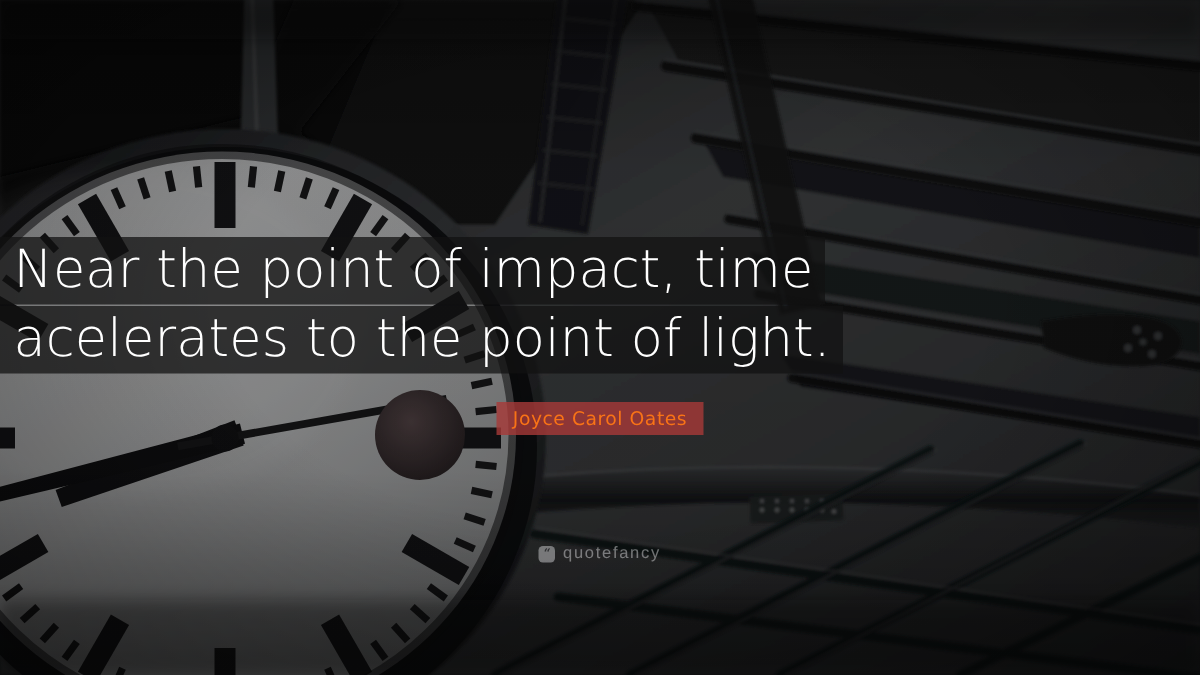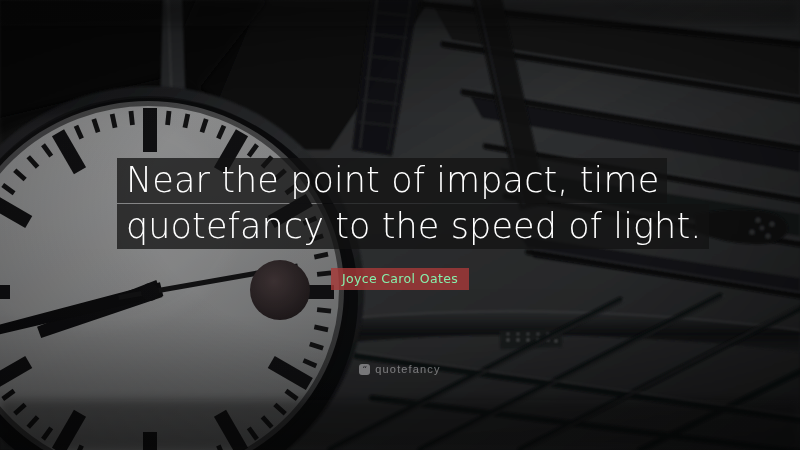--- a/index.html
+++ b/index.html
@@ -20,38 +20,38 @@
   
   .vignette { position:absolute; inset:0; pointer-events:none;
       background:
         radial-gradient(ellipse 90% 95% at 50% 45%, rgba(0,0,0,0) 35%, rgba(0,0,0,.55) 100%),
         linear-gradient(to bottom, rgba(0,0,0,.30) 0%, rgba(0,0,0,.10) 25%, rgba(0,0,0,.12) 70%, rgba(0,0,0,.38) 100%);
   }
 
   
   .quote { position:absolute; left:0; top:158px; width:800px;
            display:flex; flex-direction:column; align-items:flex-start;
-           padding-left:117px; }
+           }
   .qline { display:inline-block;
            background:rgba(17,17,18,.74);
            color:#fff;
            font-size:35px;
            line-height:45px;
            font-weight:300;
            letter-spacing:.1px;
            padding:0 8px 0 9px;
            white-space:pre;
            font-family:"DejaVu Sans","Liberation Sans",sans-serif; }
   .qline + .qline { margin-top:1px; }
 
   .author-wrap { position:absolute; left:0; top:268px; width:800px;
                  display:flex; justify-content:center; }
   .author { display:inline-block;
             background:rgba(168,58,56,.80);
-            color:#86efac;
+            color:#f97316;
             font-size:12.5px;
             line-height:22px;
             font-weight:400;
             letter-spacing:.35px;
             padding:0 11px;
             white-space:pre;
             font-family:"DejaVu Sans","Liberation Sans",sans-serif; }
 
   
   .watermark { position:absolute; left:0; top:363px; width:800px;
@@ -455,21 +455,21 @@
         <rect x="0" y="400" width="800" height="50" fill="#0a0a0b"></rect>
         <rect x="0" y="0" width="800" height="26" fill="#0a0a0b"></rect>
       </g>
     </svg>
   </div>
 
   <div class="vignette"></div>
 
   <div class="quote">
     <div class="qline">Near the point of impact, time</div>
-    <div class="qline">quotefancy to the speed of light.</div>
+    <div class="qline">acelerates to the point of light.</div>
   </div>
 
   <div class="author-wrap">
     <div class="author">Joyce Carol Oates</div>
   </div>
 
   <div class="watermark">
     <div class="wm-badge">
       <span>“</span>
     </div>

